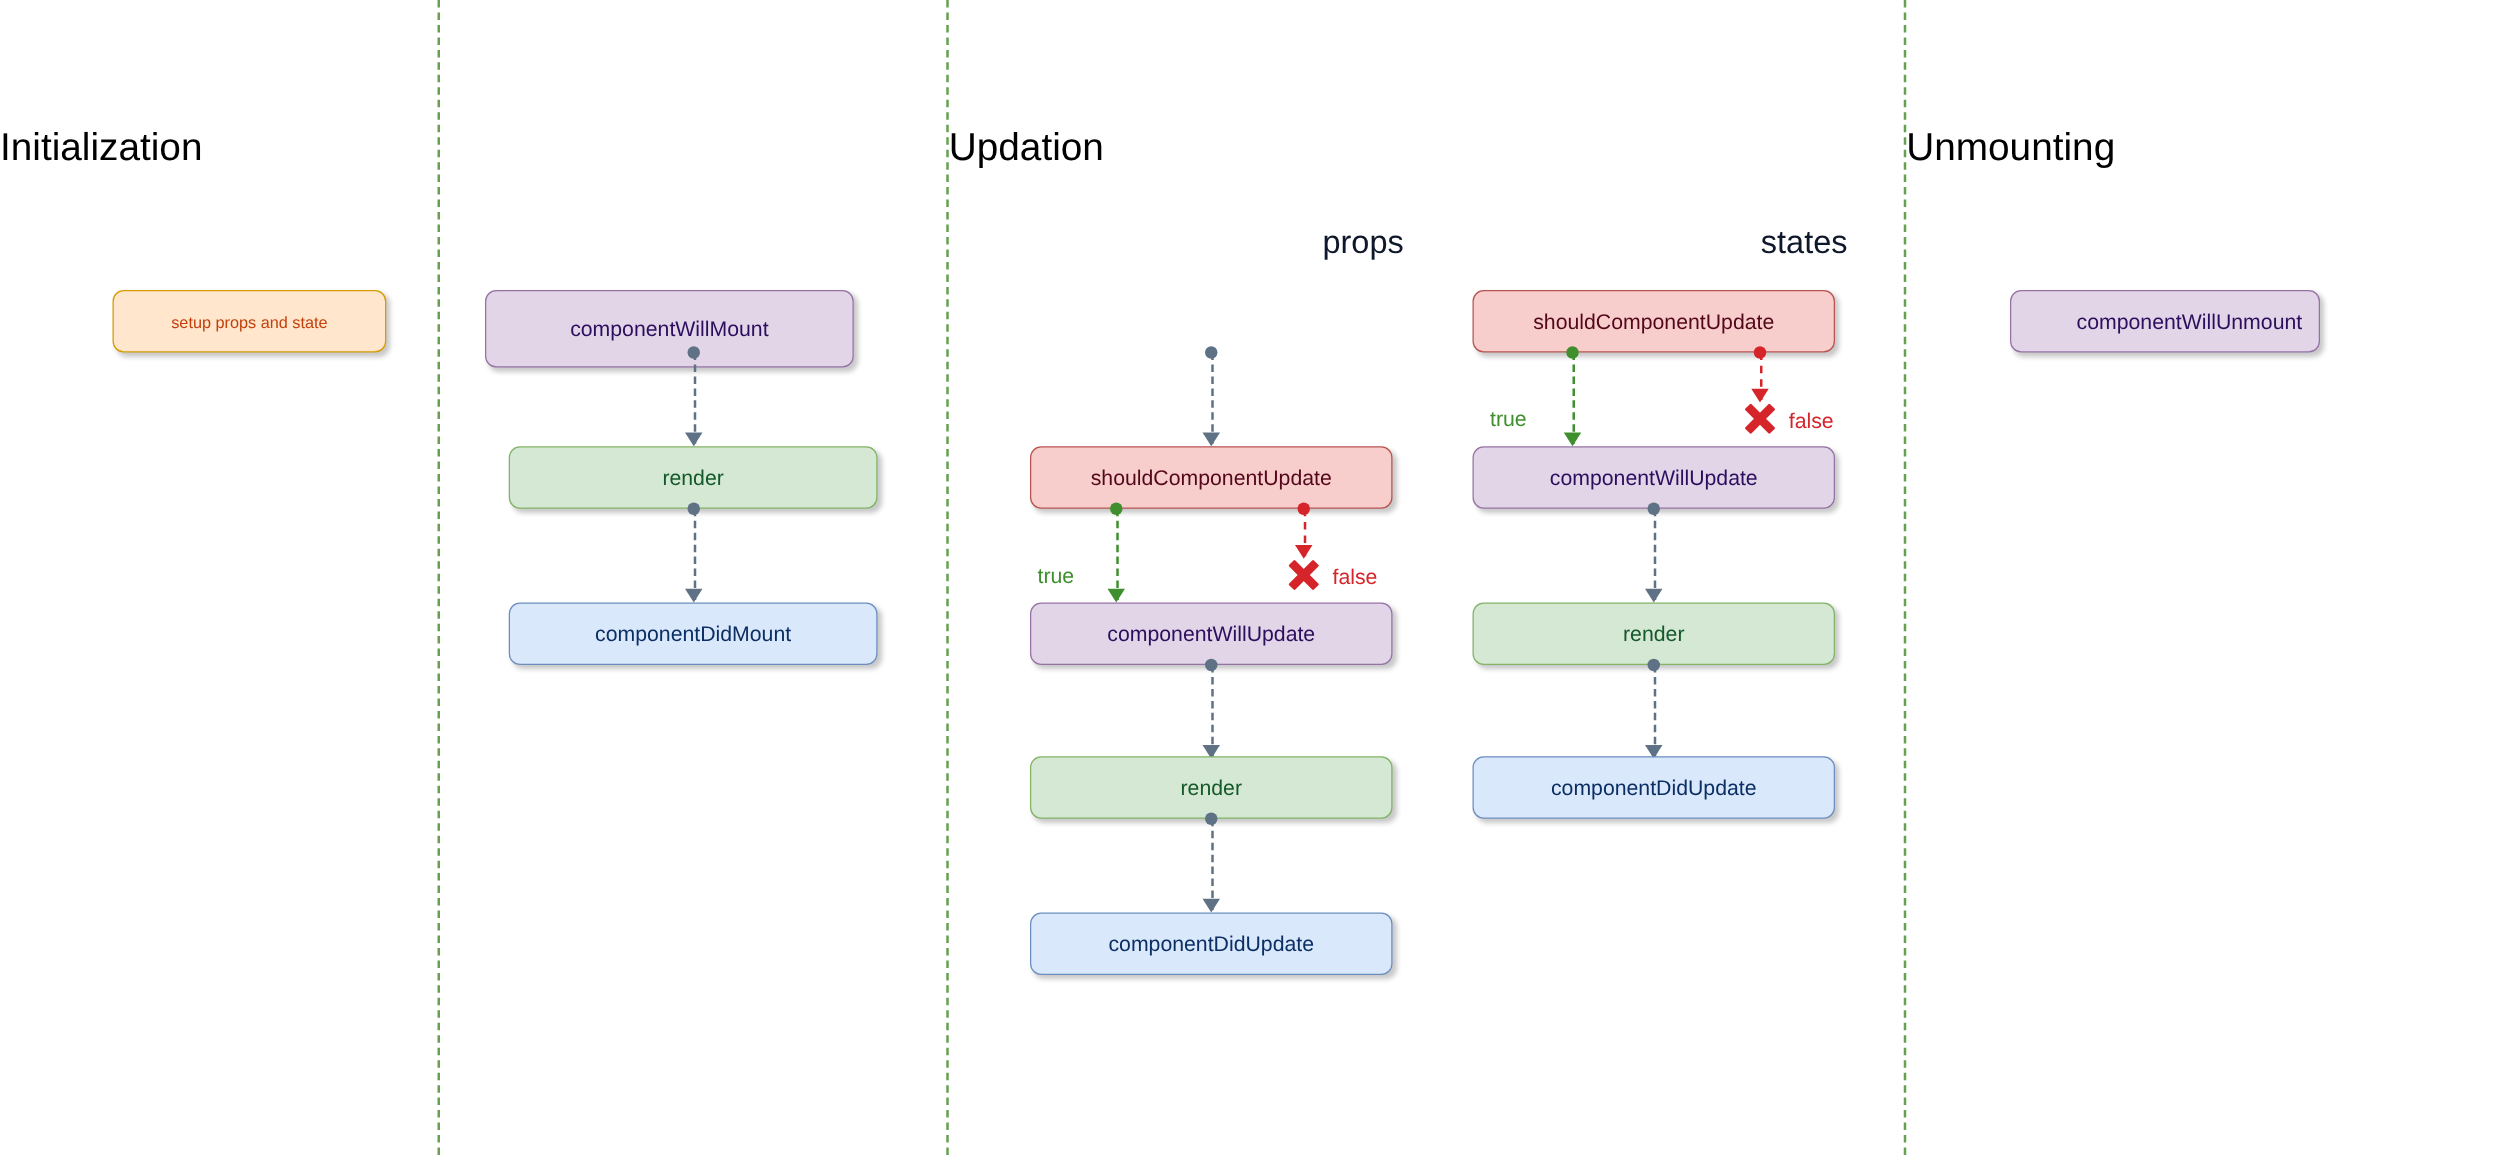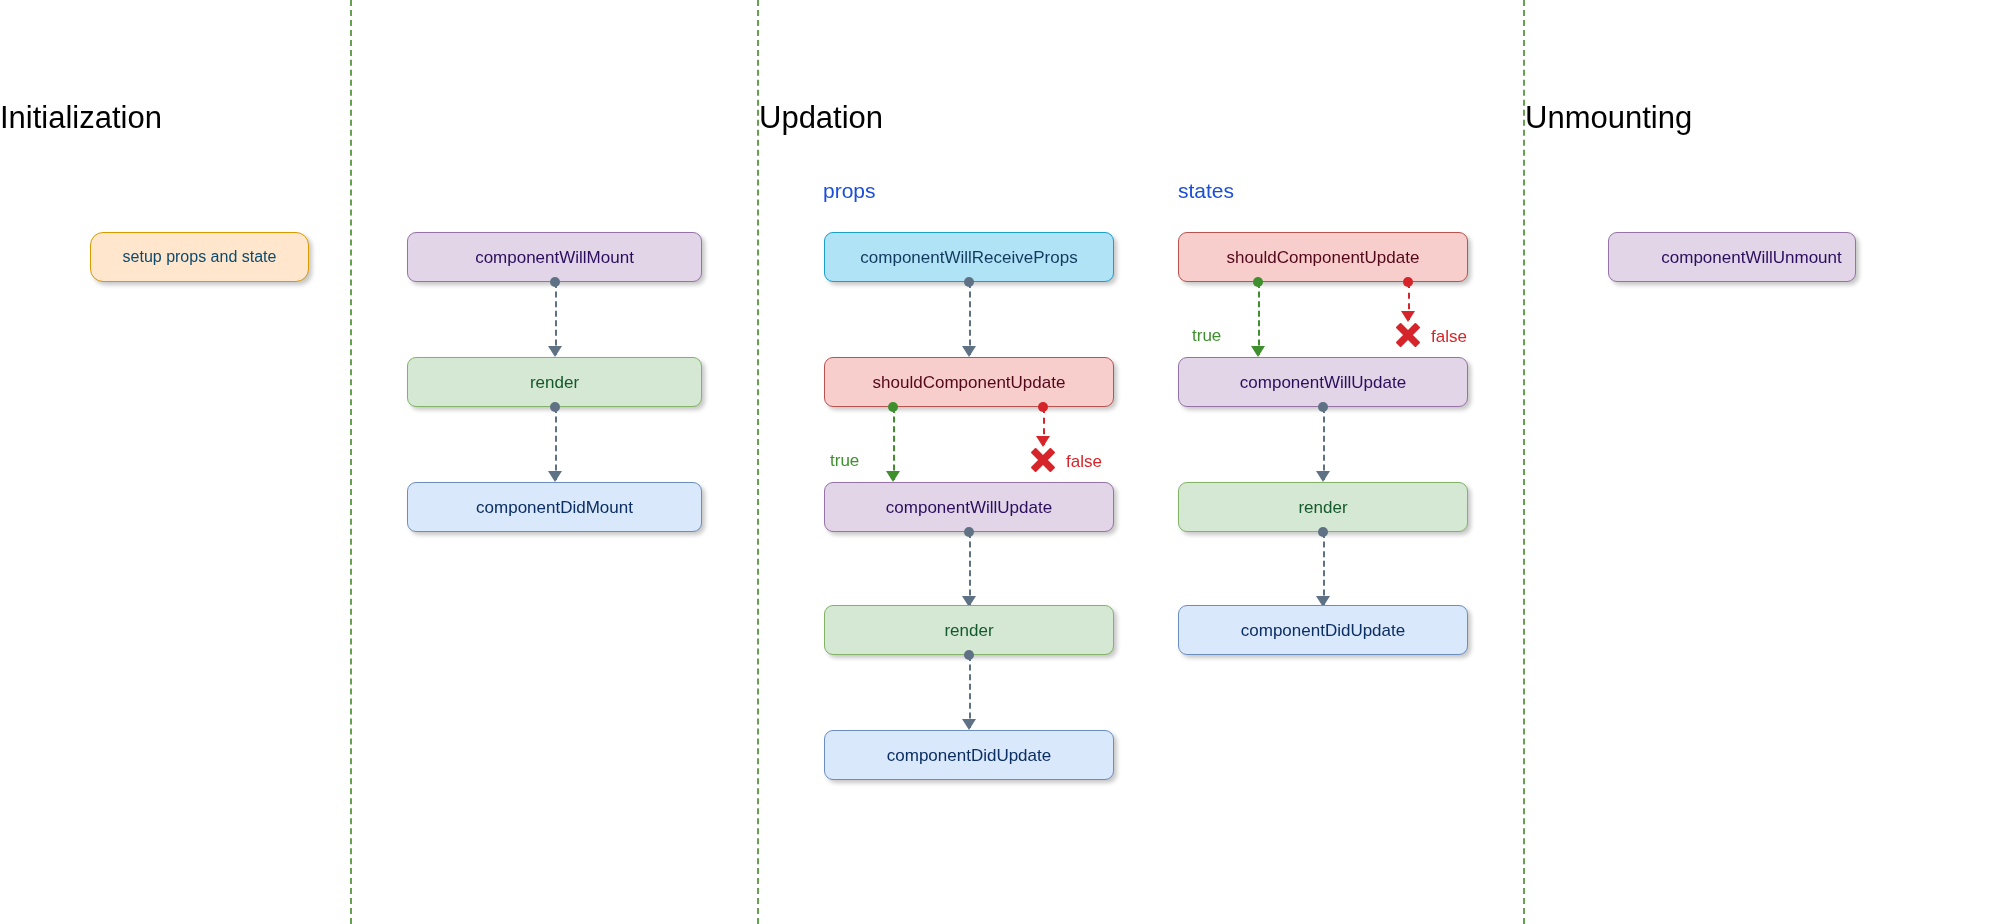--- a/index.html
+++ b/index.html
@@ -33,24 +33,24 @@
   .section-title {
     position: absolute;
     font-size: 31px;
     font-weight: 400;
     color: #000000;
     white-space: nowrap;
     line-height: 1;
   }
   .sub-title {
     position: absolute;
-    text-align: left;
-    font-size: 21px;
+    text-align: right;
+    font-size: 26px;
     font-weight: 400;
-    color: #1d4ed8;
+    color: #0f172a;
     white-space: nowrap;
     line-height: 1;
   }
 
   
   .node {
     position: absolute;
     box-sizing: border-box;
     border-radius: 9px;
     border: 1.6px solid #000;
@@ -61,21 +61,21 @@
     line-height: 1;
     text-align: center;
     box-shadow: 3px 3px 4px rgba(0,0,0,0.22);
     white-space: nowrap;
   }
   .node.purple { background:#e1d5e7; border-color:#9673a6; color:#2d0d5e; }
   .node.green  { background:#d5e8d4; border-color:#82b366; color:#14592b; }
   .node.blue   { background:#dae8fc; border-color:#6c8ebf; color:#0b2e63; }
   .node.cyan   { background:#b1e3f7; border-color:#19a0c4; color:#123a5e; }
   .node.red    { background:#f8cecc; border-color:#b85450; color:#53071b; }
-  .node.orange { background:#ffe6cc; border-color:#d79b00; color:#0c4a6e; font-size:16px;border-radius:13px; }
+  .node.orange { background:#ffe6cc; border-color:#d79b00; color:#c2410c; font-size:13px; }
 
   
   .conn {
     position: absolute;
     width: 0;
   }
   .conn-line {
     position: absolute;
     left: 0;
     top: 0;
@@ -151,39 +151,38 @@
 
   <div class="section-title" style="left:0px;  top:102px; width:350px;">Initialization</div>
   <div class="section-title" style="left:759px;top:102px; width:763px;">Updation</div>
   <div class="section-title" style="left:1525px;top:102px;width:475px;">Unmounting</div>
 
   <div class="sub-title" style="left:823px; top:180px; width:300px;">props</div>
   <div class="sub-title" style="left:1178px;top:180px; width:300px;">states</div>
 
   <div class="node orange" style="left:90px; top:232px; width:219px; height:50px;">setup props and state</div>
 
-  <div class="node purple" style="left:407px; top:232px; width:295px; height:50px;">componentWillMount</div>
+  <div class="node purple" style="left:388px; top:232px; width:295px; height:62px;">componentWillMount</div>
 
   <div class="conn" style="left:555px; top:282px; height:73px;">
     <div class="conn-dot"></div>
     <div class="conn-line"></div>
     <div class="conn-arrow"></div>
   </div>
 
   <div class="node green" style="left:407px; top:357px; width:295px; height:50px;">render</div>
 
   <div class="conn" style="left:555px; top:407px; height:73px;">
     <div class="conn-dot"></div>
     <div class="conn-line"></div>
     <div class="conn-arrow"></div>
   </div>
 
   <div class="node blue" style="left:407px; top:482px; width:295px; height:50px;">componentDidMount</div>
 
-  <div class="node cyan" style="left:824px; top:232px; width:290px; height:50px;">componentWillReceiveProps</div>
 
   <div class="conn" style="left:969px; top:282px; height:73px;">
     <div class="conn-dot"></div>
     <div class="conn-line"></div>
     <div class="conn-arrow"></div>
   </div>
 
   <div class="node red" style="left:824px; top:357px; width:290px; height:50px;">shouldComponentUpdate</div>
 
   <div class="conn green-branch" style="left:893px; top:407px; height:73px;">

